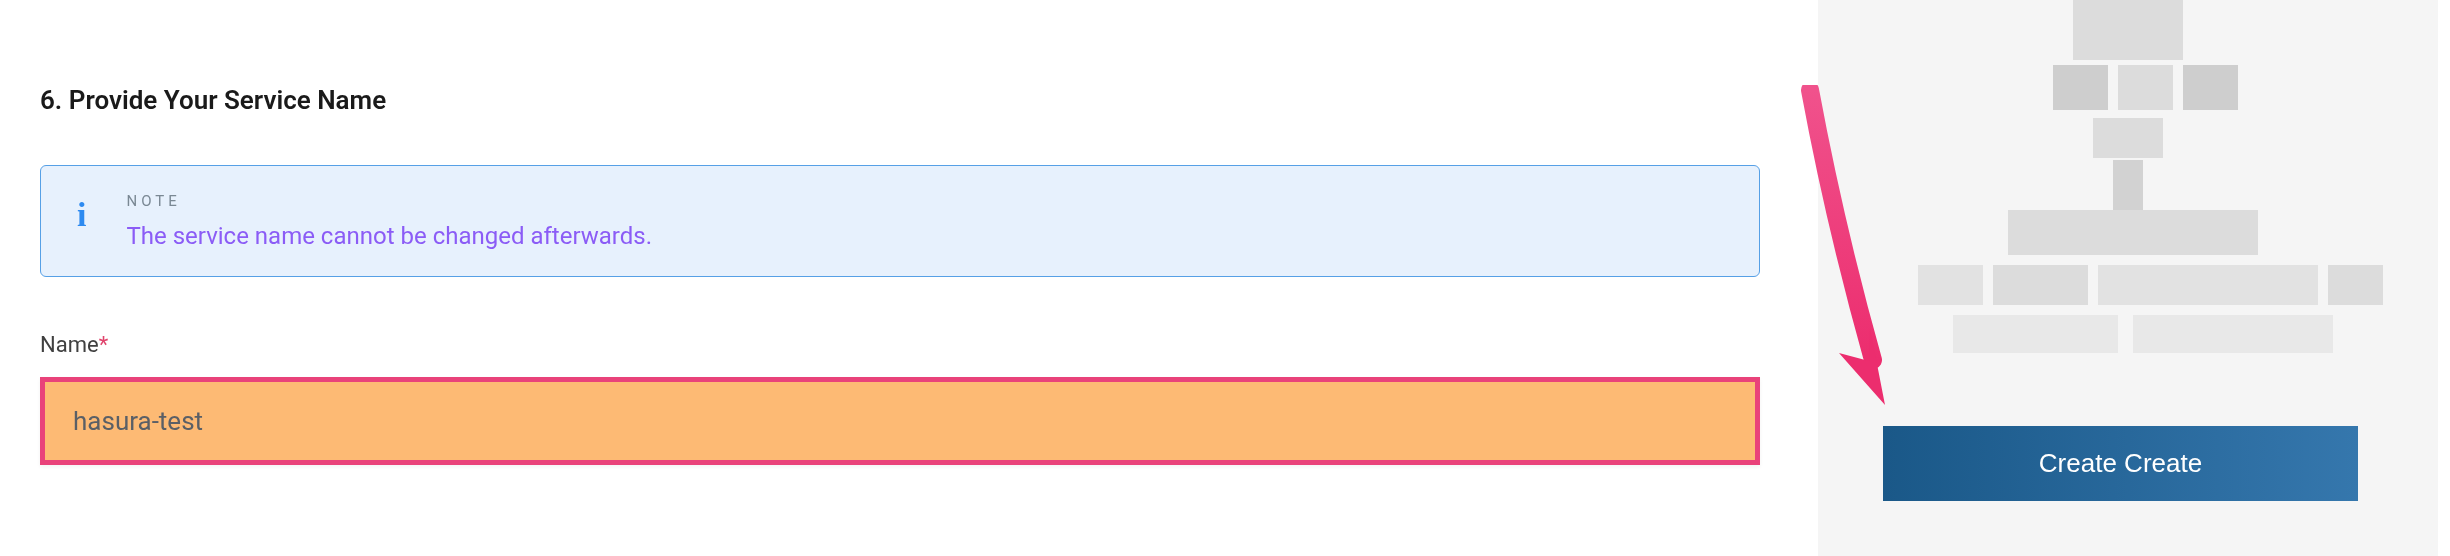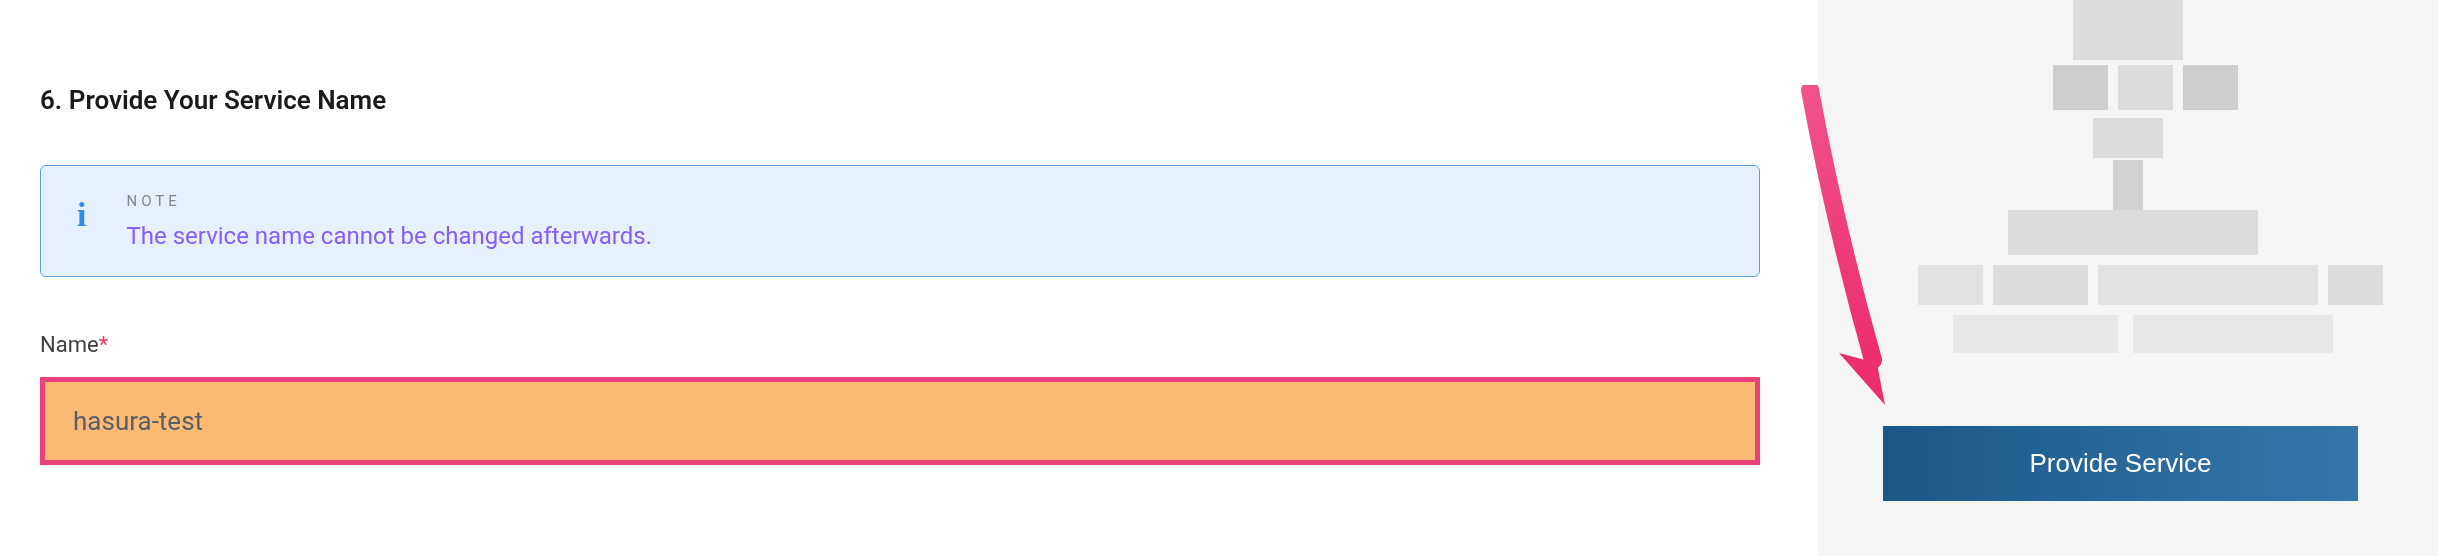--- a/index.html
+++ b/index.html
@@ -165,21 +165,21 @@
     <div class="px" style="left:165px; top:210px; width:250px; height:45px;"></div>
     <div class="px" style="left:75px; top:265px; width:65px; height:40px; background:#e2e2e2;"></div>
     <div class="px" style="left:150px; top:265px; width:95px; height:40px;"></div>
     <div class="px" style="left:255px; top:265px; width:220px; height:40px; background:#e2e2e2;"></div>
     <div class="px" style="left:485px; top:265px; width:55px; height:40px;"></div>
     <div class="px" style="left:110px; top:315px; width:165px; height:38px; background:#e8e8e8;"></div>
     <div class="px" style="left:290px; top:315px; width:200px; height:38px; background:#e8e8e8;"></div>
   </div>
 
   <button class="create-button">
-    <span>Provide Service</span>
+    <span>Create Create</span>
   </button>
 </div>
 
 <svg class="arrow-annotation" width="180" height="370">
   <defs>
     <linearGradient id="arrgrad" x1="0%" y1="0%" x2="0%" y2="100%">
       <stop offset="0%" stop-color="#f0528c"></stop>
       <stop offset="100%" stop-color="#ec2d6e"></stop>
     </linearGradient>
   </defs>

